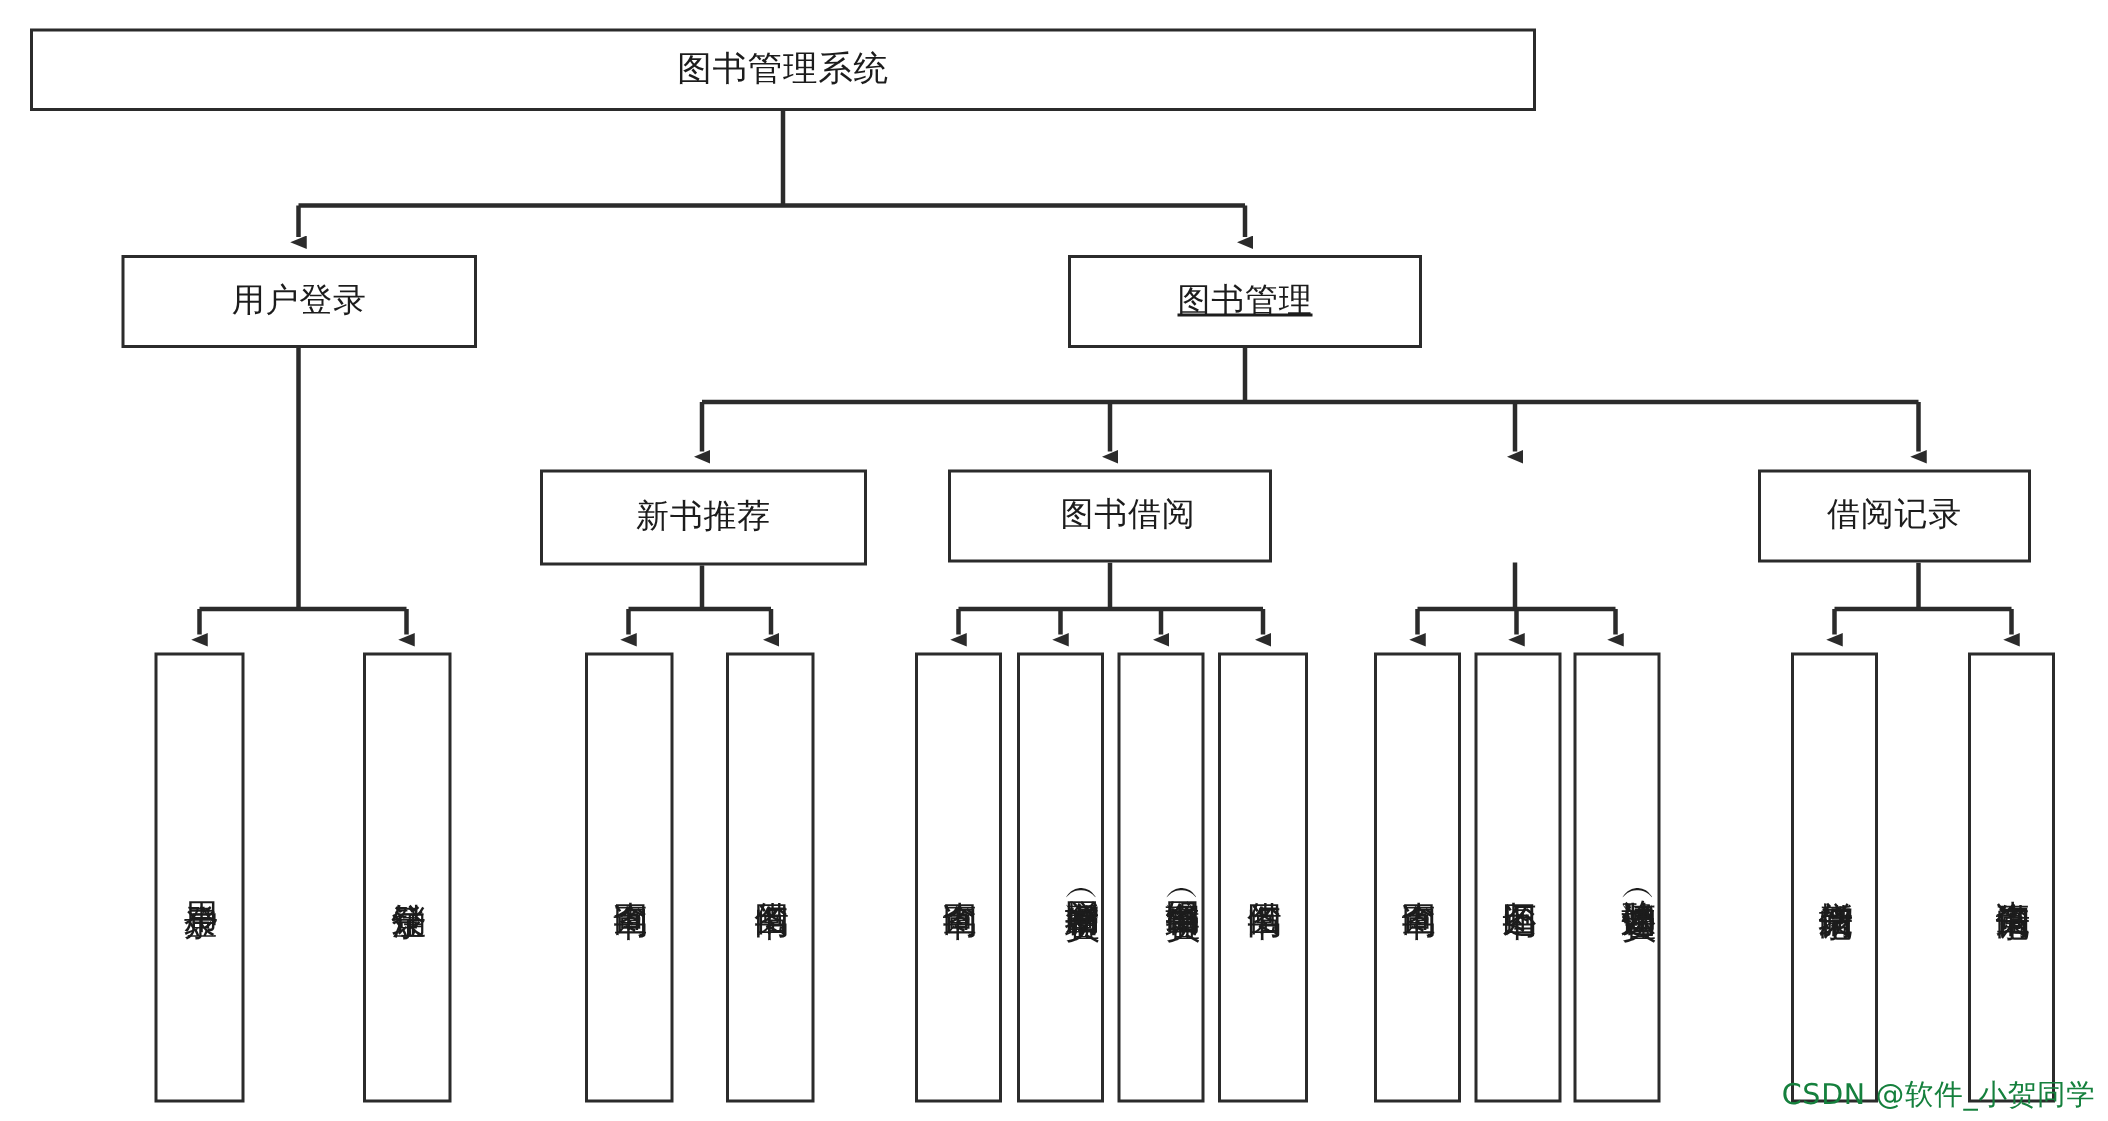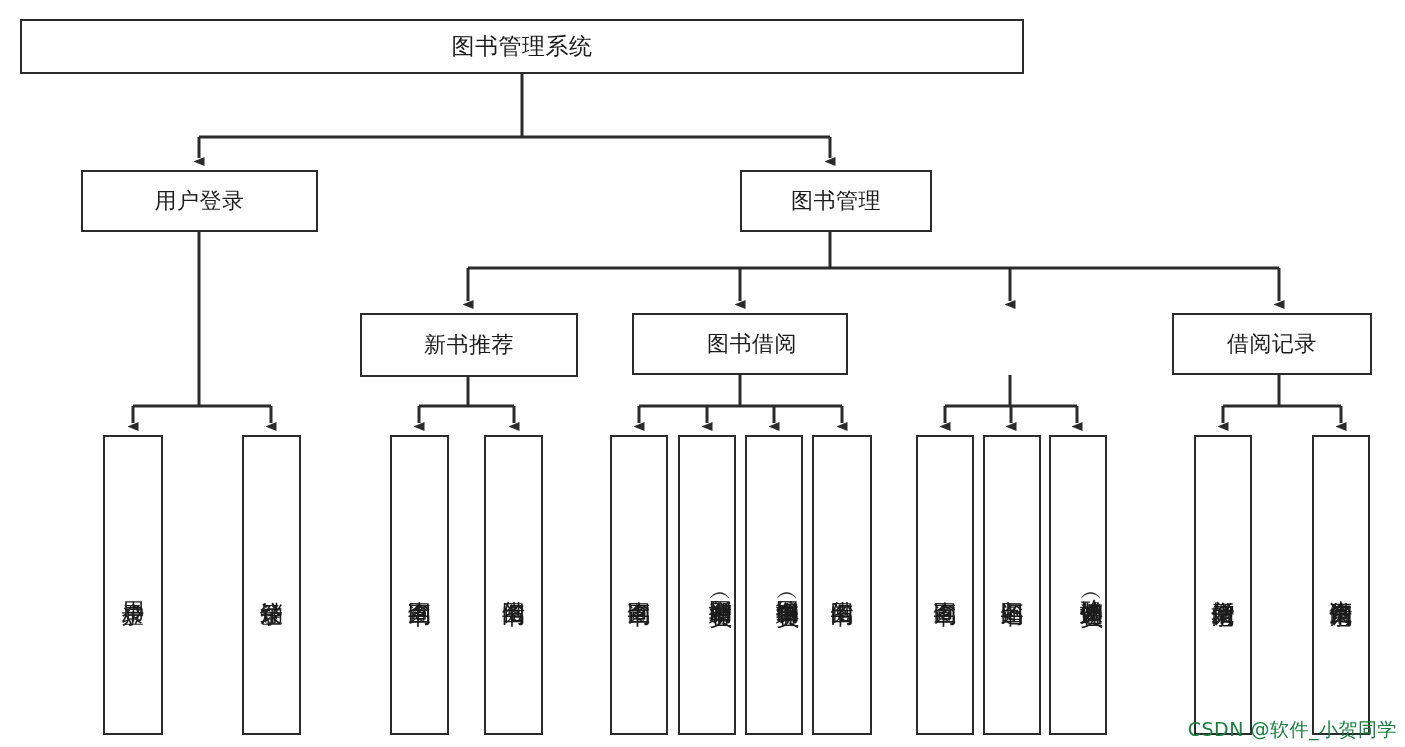--- a/index.html
+++ b/index.html
@@ -118,31 +118,31 @@
     </g>
   </svg>
 
   <div class="node h root" style="left:20px;top:19px;width:1004px;height:55px;">
     <span class="node-label">图书管理系统</span>
   </div>
 
   <div class="node h" style="left:81px;top:170px;width:237px;height:62px;">
     <span class="node-label">用户登录</span>
   </div>
-  <div class="node h" style="left:740px;top:170px;width:192px;height:62px;">
+  <div class="node h" style="left:712px;top:170px;width:236px;height:62px;text-decoration:underline;">
     <span class="node-label">图书管理</span>
   </div>
 
   <div class="node h" style="left:360px;top:313px;width:218px;height:64px;">
     <span class="node-label">新书推荐</span>
   </div>
   <div class="node h" style="left:632px;top:313px;width:216px;height:62px;padding-left:24px;">
     <span class="node-label">图书借阅</span>
   </div>
-  <div class="node h" style="left:1172px;top:313px;width:200px;height:62px;">
+  <div class="node h" style="left:1172px;top:313px;width:182px;height:62px;">
     <span class="node-label">借阅记录</span>
   </div>
 
   <div class="node v mid" style="left:103px;top:435px;width:60px;height:300px;">
     <span class="node-label">用户登录</span>
   </div>
   <div class="node v mid" style="left:242px;top:435px;width:59px;height:300px;">
     <span class="node-label">注销登录</span>
   </div>
 

